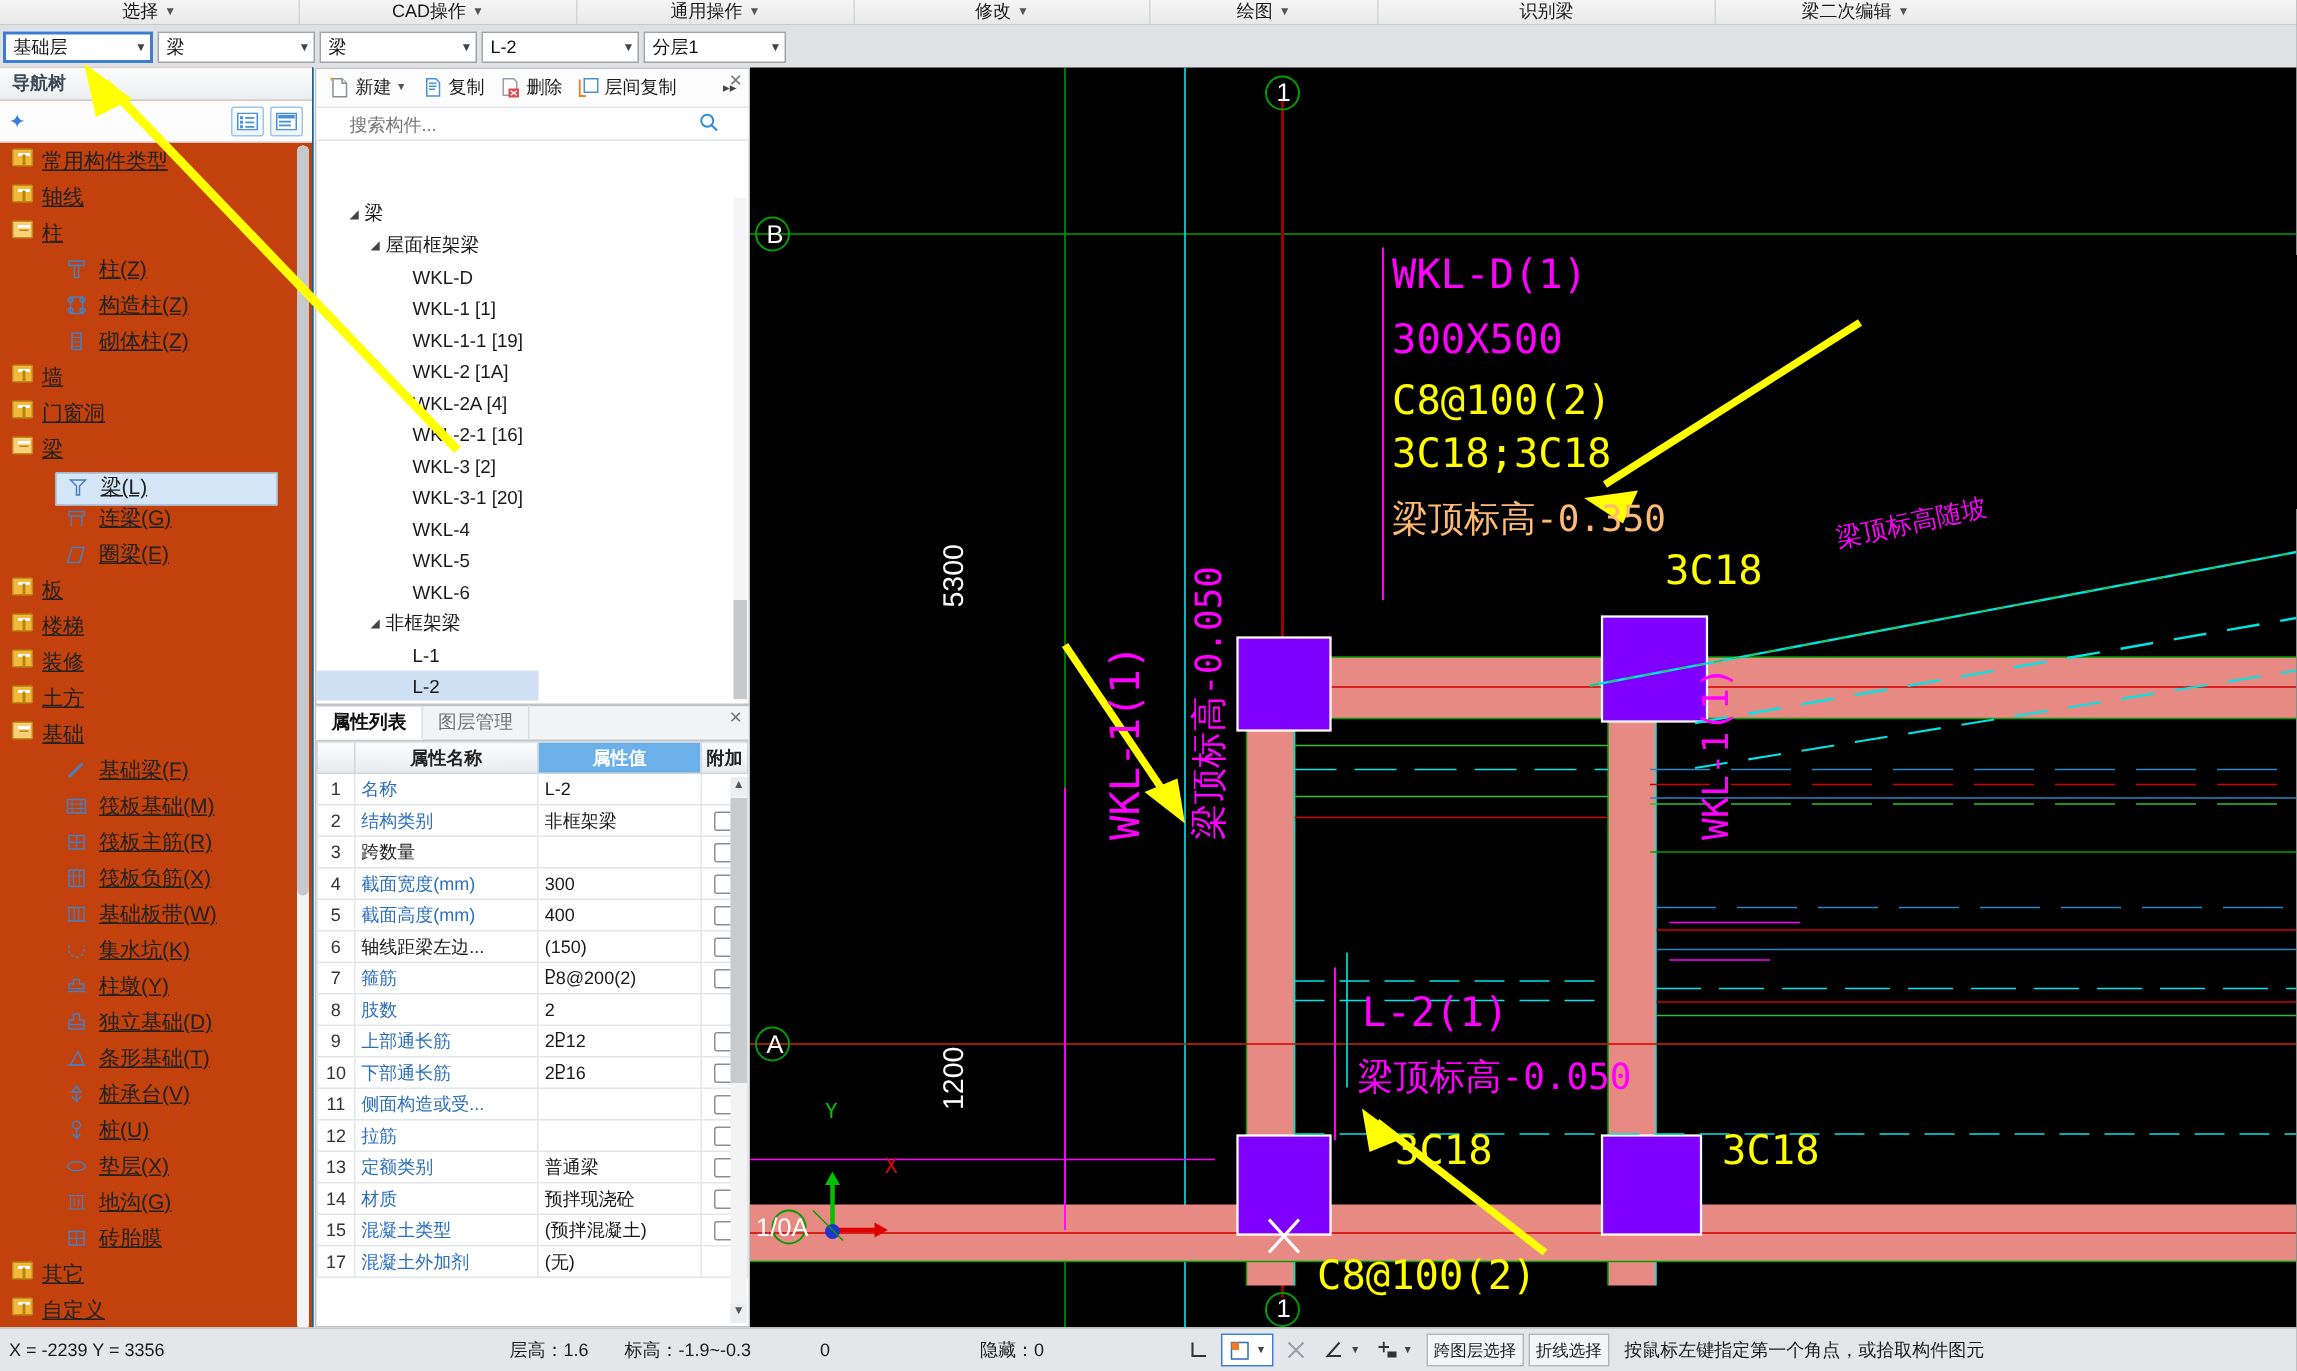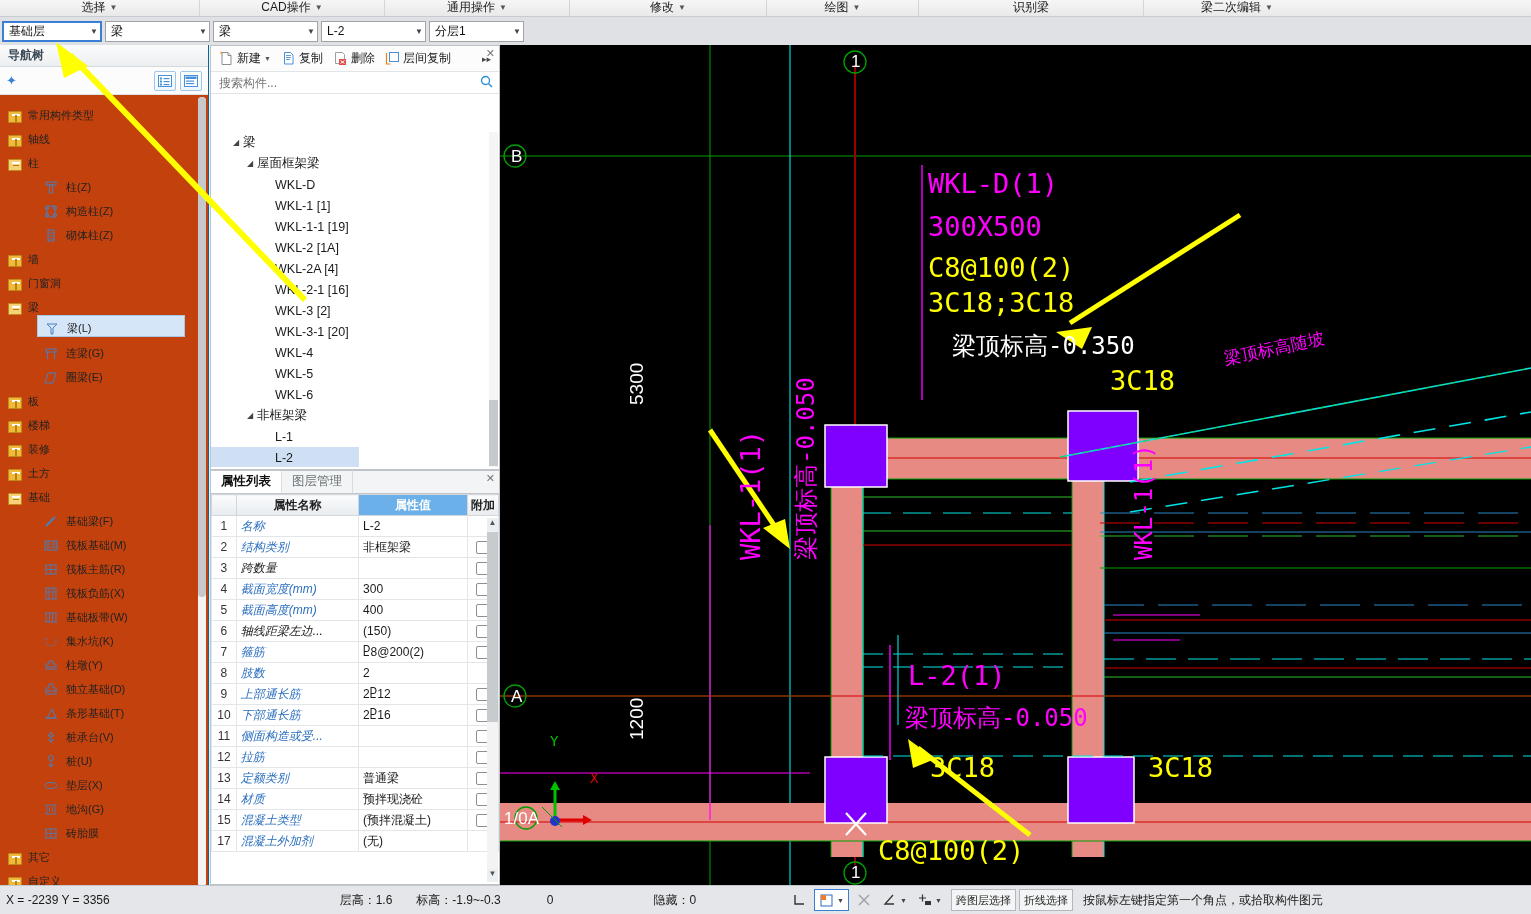--- a/index.html
+++ b/index.html
@@ -60,22 +60,22 @@
   .nav-tools .spark { color: #3a7fd5; font-size: 13px; }
   .nav-tools .right { margin-left: auto; display: flex; gap: 4px; }
   .iconbtn {
     width: 22px; height: 20px; border: 1px solid #9ec5ea; border-radius: 2px;
     background: linear-gradient(#fdfefe,#eef6fd);
     display: flex; align-items: center; justify-content: center;
   }
   .tree { position: absolute; top: 51px; left: 0; right: 0; bottom: 0;
           overflow: hidden; padding-top: 3px; }
   .tnode {
-    display: flex; align-items: flex-end; height: 24px; padding-left: 8px;
-    font-size: 11px; color: #222; white-space: nowrap;
+    display: flex; align-items: flex-start; height: 24px; padding-left: 8px;
+    font-size: 14px; color: #222; white-space: nowrap; text-decoration: underline;
   }
   .tnode.child { padding-left: 42px; }
   .tnode.sel { background: #d5e6f8; border: 1px solid #a8c9e8; height: 22px; width: 148px; margin-left:37px; padding-left:5px;}
   .folder {
     width: 14px; height: 12px; margin-right: 6px; position: relative; flex: none;
     background: #f0b93c; border: 1px solid #c08a18; border-radius: 1px;
   }
   .folder::before {
     content:""; position:absolute; left:3px; top:2px; width:8px; height:2px;
     background: #fff;
@@ -118,21 +118,21 @@
   .tab.active { background: #fff; color: #111; font-weight: bold;
                 border-top: 1px solid #c3c7cb; border-bottom: 1px solid #fff; }
   .ctoolbar {
     height: 26px; display: flex; align-items: center; gap: 2px;
     background: #fcfcfc; border-bottom: 1px solid #e2e5e8; padding: 0 4px;
   }
   .tbtn { display: flex; align-items: center; gap: 3px; padding: 2px 4px; font-size: 12px; color:#1a1a1a; white-space:nowrap;}
   .tbtn .gicon { width: 15px; height: 15px; display:inline-block; position:relative; flex:none;}
   .searchbar {
     height: 22px; border-bottom: 1px solid #e2e5e8; display: flex; align-items: center;
-    padding: 0 6px; background:#fff;
+    padding: 0 20px; background:#fff;
   }
   .searchbar input {
     border: none; outline: none; flex: 1; font-size: 12px; color: #999;
     font-family: inherit; background: transparent;
   }
   .clist { position: absolute; top: 86px; left: 0; right: 0; bottom: 2px; overflow: hidden; }
   .crow { height: 21px; display: flex; align-items: center; font-size: 12.5px; color: #1a1a1a; white-space: nowrap;}
   .crow .tri { width: 14px; font-size: 8px; color: #444; text-align:center; flex:none;}
   .crow.lvl0 { padding-left: 18px; }
   .crow.lvl1 { padding-left: 32px; }
@@ -150,21 +150,21 @@
   .ptable th {
     background: linear-gradient(#fbfcfd,#e8ecef); border: 1px solid #d3d7db;
     height: 21px; font-weight: bold; color: #222; font-size: 12px;
   }
   .ptable th.valhdr { background: #6bb0e8; color: #fff; }
   .ptable td {
     border: 1px solid #e3e6e9; height: 21px; padding: 0 4px; color: #1a1a1a;
     overflow: hidden; white-space: nowrap;
   }
   .ptable td.idx { text-align: center; color:#333; width: 22px; background:#fff;}
-  .ptable td.nm { width: 118px; font-style: italic; }
+  .ptable td.nm { width: 118px; }
   .ptable td.nm.blue { color: #2b6fbf; }
   .ptable td.vl { width: 105px; }
   .ptable td.at { width: 42px; text-align:center; }
   .chk { display:inline-block; width:13px; height:13px; border:1px solid #8b9097; background:#fff; border-radius:2px; vertical-align:middle;}
   .pscroll { position:absolute; right:1px; top:47px; width:11px; bottom:2px; background:#f3f3f3; }
   .pscroll .thumb { position:absolute; left:0; top:14px; width:11px; height:190px; background:#c8cbce; }
   .pscroll .ar { position:absolute; left:0; width:11px; height:13px; text-align:center; font-size:8px; color:#555; background:#eceff1;}
 
   
   .cad {
@@ -846,21 +846,21 @@
         <path d="M530 790 L418 703" stroke="#ffff00" stroke-width="5" fill="none"></path>
         <path d="M408 694 l5 29 l22 -9 z" fill="#ffff00"></path>
       </g>
     </svg>
 
     <div id="cadlabels">
         <div class="cadtext" style="left: 428px; top: 123px; color: rgb(255, 0, 255); font-size: 27px;">WKL-D(1)</div>
         <div class="cadtext" style="left: 428px; top: 166px; color: rgb(255, 0, 255); font-size: 27px;">300X500</div>
         <div class="cadtext" style="left: 428px; top: 207px; color: rgb(255, 255, 0); font-size: 27px;">C8@100(2)</div>
         <div class="cadtext" style="left: 428px; top: 242px; color: rgb(255, 255, 0); font-size: 27px;">3C18;3C18</div>
-        <div class="cadtext" style="left: 452px; top: 285px; color: #ffffff; font-size: 24px;">梁顶标高-0.350</div>
+        <div class="cadtext" style="left: 428px; top: 285px; color: #fdba74; font-size: 24px;">梁顶标高-0.350</div>
         <div class="cadtext" style="left: 610px; top: 320px; color: rgb(255, 255, 0); font-size: 27px;">3C18</div>
         <div class="cadtext" style="left: 722px; top: 303px; color: rgb(255, 0, 255); font-size: 17px; transform: rotate(-12deg); transform-origin: left top;">梁顶标高随坡</div>
         <div class="cadtext" style="left: 408px; top: 615px; color: rgb(255, 0, 255); font-size: 27px;">L-2(1)</div>
         <div class="cadtext" style="left: 405px; top: 657px; color: rgb(255, 0, 255); font-size: 24px;">梁顶标高-0.050</div>
         <div class="cadtext" style="left: 430px; top: 707px; color: rgb(255, 255, 0); font-size: 27px;">3C18</div>
         <div class="cadtext" style="left: 648px; top: 707px; color: rgb(255, 255, 0); font-size: 27px;">3C18</div>
         <div class="cadtext" style="left: 378px; top: 790px; color: rgb(255, 255, 0); font-size: 27px;">C8@100(2)</div>
         <div class="cadtext" style="left: 235px; top: 515px; color: rgb(255, 0, 255); font-size: 27px; transform: rotate(-90deg); transform-origin: left top;">WKL-1(1)</div>
         <div class="cadtext" style="left: 290px; top: 515px; color: rgb(255, 0, 255); font-size: 24px; transform: rotate(-90deg); transform-origin: left top;">梁顶标高-0.050</div>
         <div class="cadtext" style="left: 630px; top: 515px; color: rgb(255, 0, 255); font-size: 24px; transform: rotate(-90deg); transform-origin: left top;">WKL-1(1)</div>

